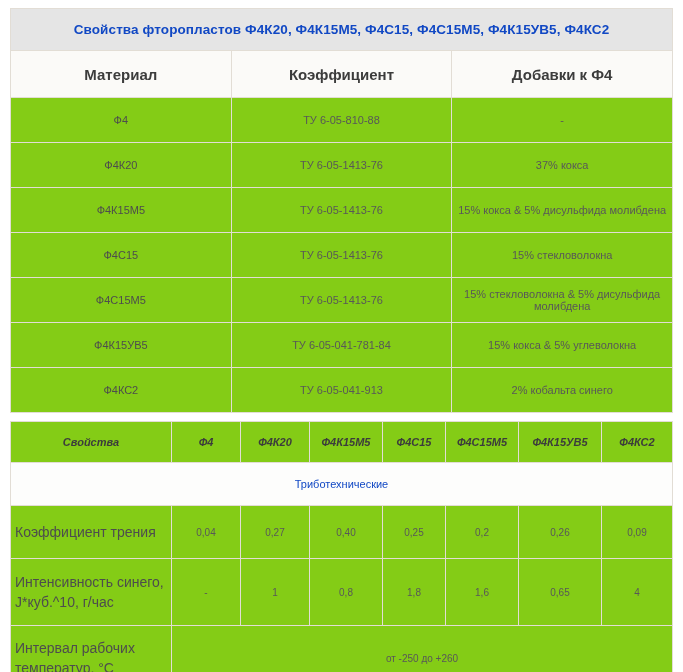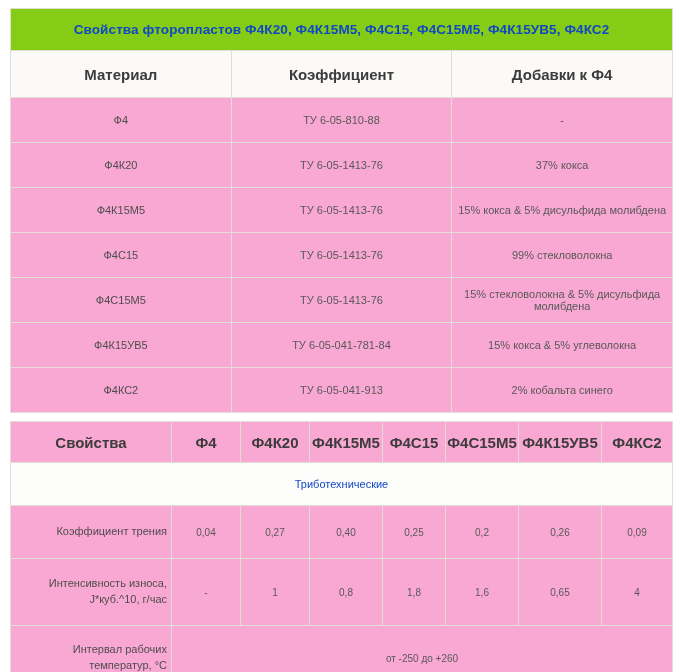--- a/index.html
+++ b/index.html
@@ -26,25 +26,25 @@
     border-collapse: collapse;
     width: 663px;
     table-layout: fixed;
   }
   td, th {
     border: 1px solid #e2ddd5;
     padding: 0;
     vertical-align: middle;
     text-align: center;
     font-weight: normal;
-    background: #f9a8d4;
+    background: #84cc16;
   }
   .title-cell {
     border: 1px solid #e2ddd5;
-    background: #84cc16;
+    background: #e5e5e5;
     color: #1148c4;
     font-size: 13.5px;
     font-weight: bold;
     text-align: center;
     padding: 13px 6px 13px 6px;
     letter-spacing: 0.1px;
   }
   .hdr {
     font-weight: bold;
     color: #3c3c3c;
@@ -57,34 +57,35 @@
     color: #585858;
     font-size: 11px;
   }
   .mat {
     font-size: 11px;
     color: #4d4d4d;
   }
   .tbl2 .hdr2 {
     font-weight: bold;
     color: #3c3c3c;
-    font-size: 15px;
+    font-size: 11px;
     height: 40px;
+    font-style: italic;
   }
   .section-row td {
     height: 42px;
     background: #fdfdfc;
   }
   .section-label {
     color: #1148c4;
     font-size: 11px;
   }
   .prop-name {
-    text-align: right;
-    font-size: 11px;
+    text-align: left;
+    font-size: 14px;
     color: #4d4d4d;
     line-height: 1.45;
     padding: 6px 4px;
   }
   .val {
     font-size: 10px;
     color: #585858;
   }
   .r1 td { height: 40px; }
   .r2 td { height: 54px; }
@@ -117,21 +118,21 @@
         <td class="cell">37% кокса</td>
       </tr>
       <tr class="cell">
         <td class="cell mat">Ф4К15М5</td>
         <td class="cell">ТУ 6-05-1413-76</td>
         <td class="cell">15% кокса &amp; 5% дисульфида молибдена</td>
       </tr>
       <tr class="cell">
         <td class="cell mat">Ф4С15</td>
         <td class="cell">ТУ 6-05-1413-76</td>
-        <td class="cell">99% стекловолокна</td>
+        <td class="cell">15% стекловолокна</td>
       </tr>
       <tr class="cell">
         <td class="cell mat">Ф4С15М5</td>
         <td class="cell">ТУ 6-05-1413-76</td>
         <td class="cell">15% стекловолокна &amp; 5% дисульфида молибдена</td>
       </tr>
       <tr class="cell">
         <td class="cell mat">Ф4К15УВ5</td>
         <td class="cell">ТУ 6-05-041-781-84</td>
         <td class="cell">15% кокса &amp; 5% углеволокна</td>
@@ -167,21 +168,21 @@
         <td class="prop-name">Коэффициент трения</td>
         <td class="val">0,04</td>
         <td class="val">0,27</td>
         <td class="val">0,40</td>
         <td class="val">0,25</td>
         <td class="val">0,2</td>
         <td class="val">0,26</td>
         <td class="val">0,09</td>
       </tr>
       <tr class="r2">
-        <td class="prop-name">Интенсивность износа, J*куб.^10, г/час</td>
+        <td class="prop-name">Интенсивность синего, J*куб.^10, г/час</td>
         <td class="val">-</td>
         <td class="val">1</td>
         <td class="val">0,8</td>
         <td class="val">1,8</td>
         <td class="val">1,6</td>
         <td class="val">0,65</td>
         <td class="val">4</td>
       </tr>
       <tr class="r3">
         <td class="prop-name">Интервал рабочих температур, °С</td>

